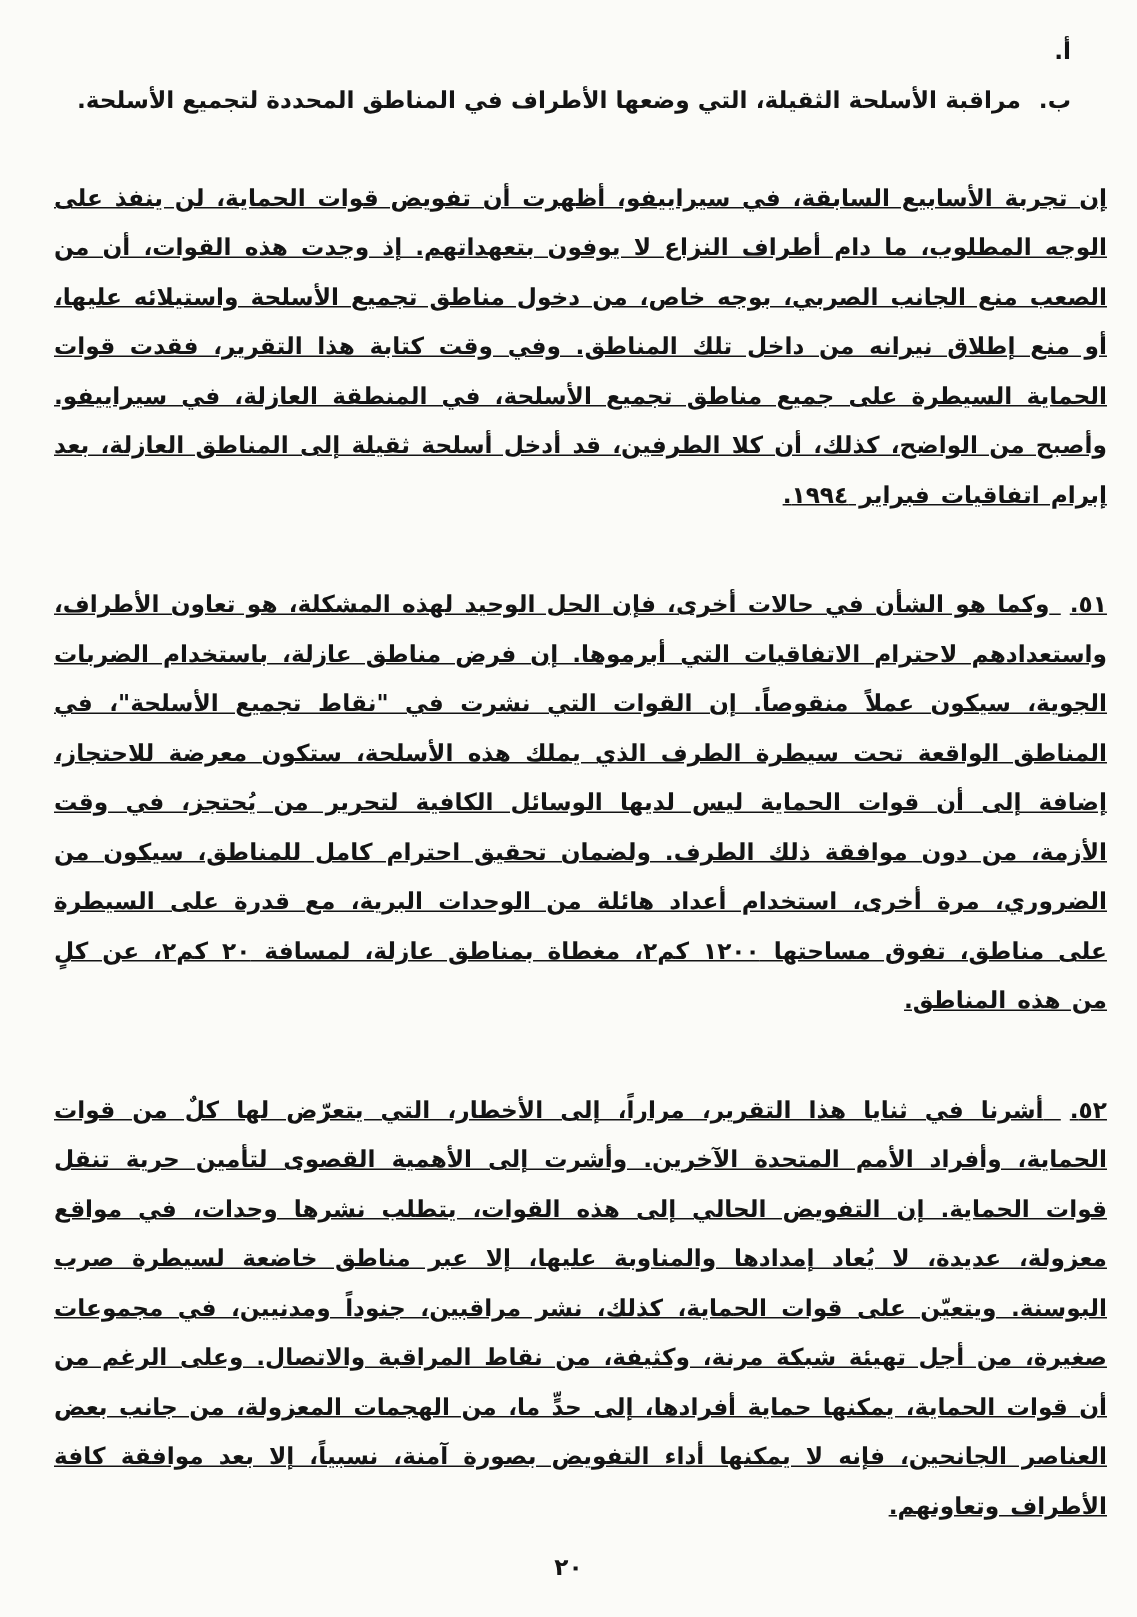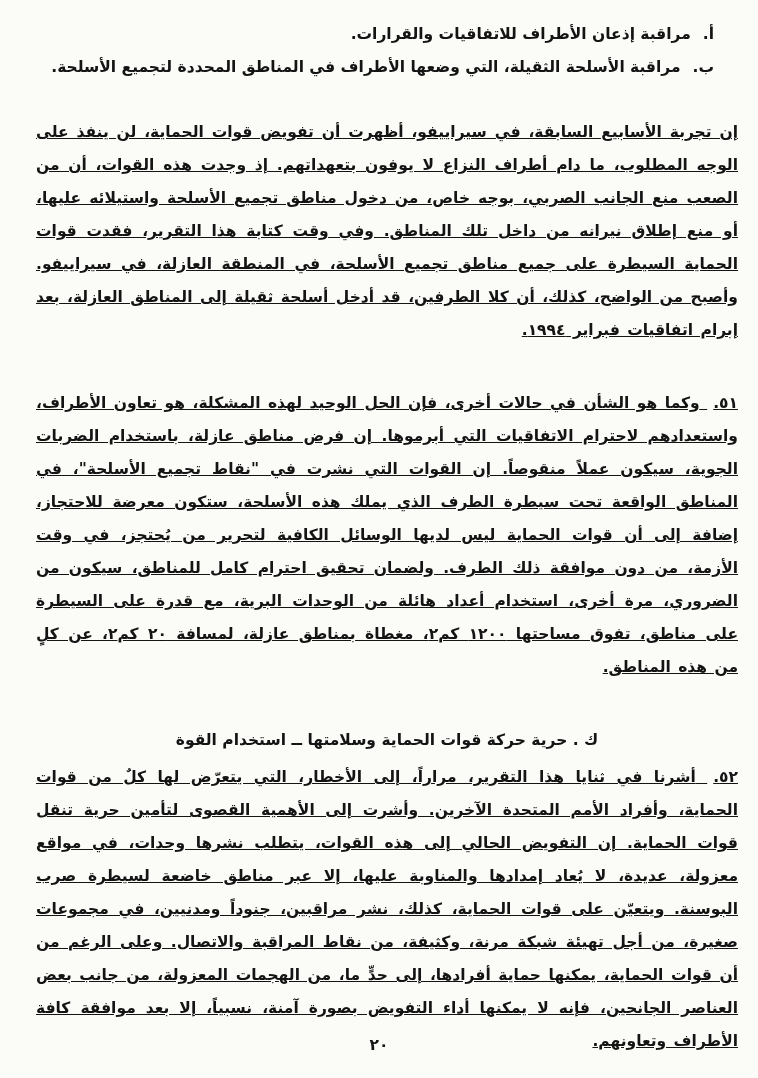--- a/index.html
+++ b/index.html
@@ -53,31 +53,29 @@
   }
 </style>
 </head>
 <body>
 
 <div class="page">
 
   <div class="clause-list">
     <div class="clause-item">
       <span class="clause-marker">أ.</span>
-      <span class="clause-text">مراقبة إذعان الأطراف للاتفاقيات والقرارات.</span>
     </div>
     <div class="clause-item">
       <span class="clause-marker">ب.</span>
       <span class="clause-text">مراقبة الأسلحة الثقيلة، التي وضعها الأطراف في المناطق المحددة لتجميع الأسلحة.</span>
     </div>
   </div>
 
   <p class="para"><span>إن تجربة الأسابيع السابقة، في سيراييفو، أظهرت أن تفويض قوات الحماية، لن ينفذ على الوجه المطلوب، ما دام أطراف النزاع لا يوفون بتعهداتهم. إذ وجدت هذه القوات، أن من الصعب منع الجانب الصربي، بوجه خاص، من دخول مناطق تجميع الأسلحة واستيلائه عليها، أو منع إطلاق نيرانه من داخل تلك المناطق. وفي وقت كتابة هذا التقرير، فقدت قوات الحماية السيطرة على جميع مناطق تجميع الأسلحة، في المنطقة العازلة، في سيراييفو. وأصبح من الواضح، كذلك، أن كلا الطرفين، قد أدخل أسلحة ثقيلة إلى المناطق العازلة، بعد إبرام اتفاقيات فبراير ١٩٩٤.</span></p>
 
   <p class="para"><span class="num">٥١.</span> <span>وكما هو الشأن في حالات أخرى، فإن الحل الوحيد لهذه المشكلة، هو تعاون الأطراف، واستعدادهم لاحترام الاتفاقيات التي أبرموها. إن فرض مناطق عازلة، باستخدام الضربات الجوية، سيكون عملاً منقوصاً. إن القوات التي نشرت في "نقاط تجميع الأسلحة"، في المناطق الواقعة تحت سيطرة الطرف الذي يملك هذه الأسلحة، ستكون معرضة للاحتجاز، إضافة إلى أن قوات الحماية ليس لديها الوسائل الكافية لتحرير من يُحتجز، في وقت الأزمة، من دون موافقة ذلك الطرف. ولضمان تحقيق احترام كامل للمناطق، سيكون من الضروري، مرة أخرى، استخدام أعداد هائلة من الوحدات البرية، مع قدرة على السيطرة على مناطق، تفوق مساحتها ١٢٠٠ كم٢، مغطاة بمناطق عازلة، لمسافة ٢٠ كم٢، عن كلٍ من هذه المناطق.</span></p>
 
-  <div class="heading">ك . حرية حركة قوات الحماية وسلامتها ــ استخدام القوة</div>
 
   <p class="para"><span class="num">٥٢.</span> <span>أشرنا في ثنايا هذا التقرير، مراراً، إلى الأخطار، التي يتعرّض لها كلٌ من قوات الحماية، وأفراد الأمم المتحدة الآخرين. وأشرت إلى الأهمية القصوى لتأمين حرية تنقل قوات الحماية. إن التفويض الحالي إلى هذه القوات، يتطلب نشرها وحدات، في مواقع معزولة، عديدة، لا يُعاد إمدادها والمناوبة عليها، إلا عبر مناطق خاضعة لسيطرة صرب البوسنة. ويتعيّن على قوات الحماية، كذلك، نشر مراقبين، جنوداً ومدنيين، في مجموعات صغيرة، من أجل تهيئة شبكة مرنة، وكثيفة، من نقاط المراقبة والاتصال. وعلى الرغم من أن قوات الحماية، يمكنها حماية أفرادها، إلى حدٍّ ما، من الهجمات المعزولة، من جانب بعض العناصر الجانحين، فإنه لا يمكنها أداء التفويض بصورة آمنة، نسبياً، إلا بعد موافقة كافة الأطراف وتعاونهم.</span></p>
 
 </div>
 
 <div class="page-number">٢٠</div>
 
 </body></html>

